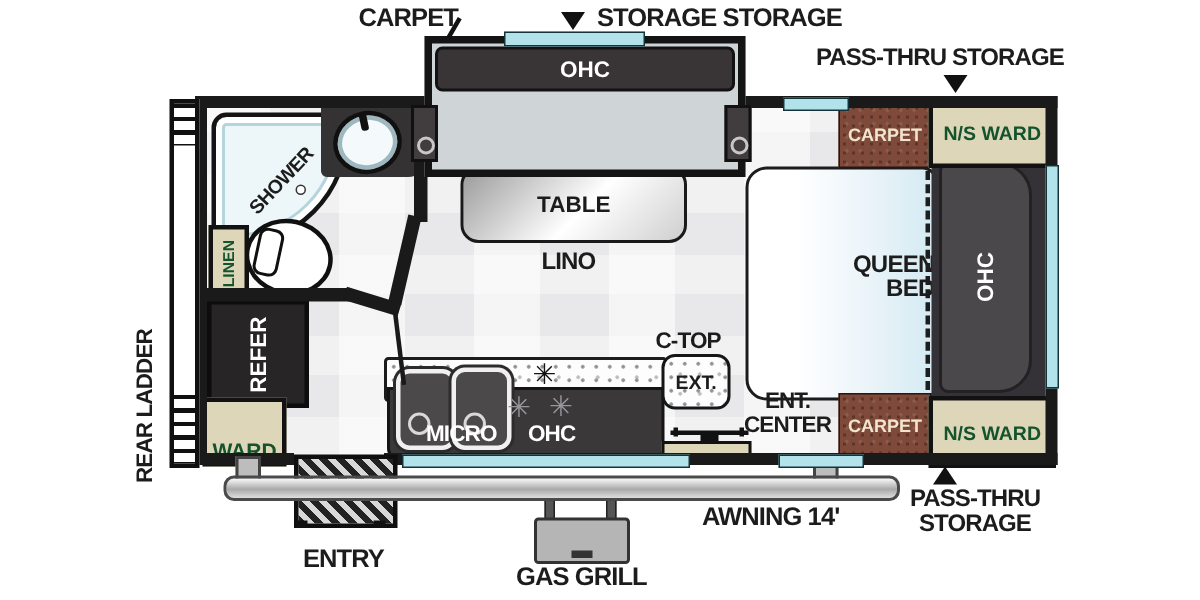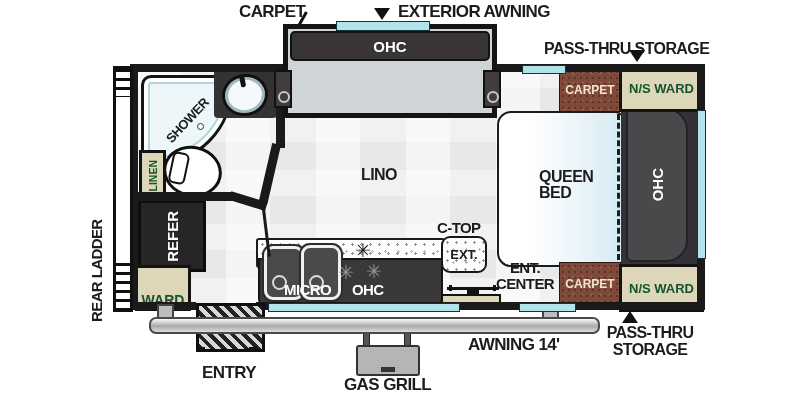--- a/index.html
+++ b/index.html
@@ -47,22 +47,22 @@
   .ctext{display:flex;align-items:center;justify-content:center;}
 </style>
 </head>
 <body>
 
 <div id="plan">
 
   <div class="lbl big" style="left:239px;top:2px;">CARPET</div>
   <div class="abs" style="left:301px;top:11px;width:3px;height:16px;background:#111;transform:rotate(30deg);z-index:20;"></div>
   <div class="tri-down" style="left:374px;top:8px;"></div>
-  <div class="lbl big" style="left:398px;top:2px;">EXTERIOR AWNING</div>
-  <div class="lbl" style="left:544px;top:40px;font-size:16px;">PASS-THRU STORAGE</div>
+  <div class="lbl big" style="left:398px;top:2px;">STORAGE STORAGE</div>
+  <div class="lbl" style="left:544px;top:30px;font-size:16px;">PASS-THRU STORAGE</div>
   <div class="tri-down" style="left:629px;top:50px;"></div>
 
   <div class="floor" style="left:136px;top:70px;width:563px;height:234px;"></div>
   <div class="wall" style="left:130px;top:64px;width:8px;height:246px;"></div>
   <div class="wall" style="left:697px;top:64px;width:8px;height:246px;"></div>
   <div class="wall" style="left:130px;top:64px;width:158px;height:8px;"></div>
   <div class="wall" style="left:485px;top:64px;width:220px;height:8px;"></div>
   <div class="wall" style="left:130px;top:302px;width:66px;height:8px;"></div>
   <div class="wall" style="left:256px;top:302px;width:449px;height:8px;"></div>
 
@@ -139,26 +139,27 @@
     <div class="abs" style="left:20px;top:5px;width:12px;height:5px;background:#111;"></div>
     <div class="abs" style="left:2px;top:0;width:3px;height:6px;background:#111;"></div>
     <div class="abs" style="left:46px;top:0;width:3px;height:6px;background:#111;"></div>
   </div>
   <div class="tanbox" style="left:441px;top:294px;width:56px;height:11px;border-width:2px;"></div>
   <div class="lbl med" style="left:490px;top:260px;width:70px;text-align:center;line-height:16px;">
     <span style="display:block;">ENT.</span>
     <span style="display:block;">CENTER</span>
   </div>
 
+  <div class="abs ctext" style="left:307px;top:111px;width:147px;height:47px;background:linear-gradient(135deg,#9a9a9a,#ffffff 55%,#cfcfcf);border:2.5px solid #1a1a1a;border-radius:12px;font-weight:700;font-size:15px;z-index:2;">TABLE</div>
   <div class="lbl" style="left:361px;top:166px;font-size:16px;">LINO</div>
 
   <div class="carpetbox" style="left:559px;top:68px;width:60px;height:42px;font-size:12px;">CARPET</div>
   <div class="tanbox" style="left:619px;top:64px;width:79px;height:42px;font-size:13px;">N/S WARD</div>
   <div class="abs" style="left:497px;top:111px;width:124px;height:152px;background:linear-gradient(90deg,#ffffff 25%,#eaf4f9 65%,#d4eaf3);border:2.5px solid #1c1c1c;border-radius:14px 10px 10px 14px;z-index:2;">
-    <div class="abs" style="left:0;top:56px;width:100%;text-align:left;font-weight:700;font-size:16px;line-height:16px;letter-spacing:-0.5px;padding-left:40px;">
+    <div class="abs" style="left:0;top:56px;width:100%;text-align:right;font-weight:700;font-size:16px;line-height:16px;letter-spacing:-0.5px;">
       <span style="display:block;">QUEEN</span>
       <span style="display:block;">BED</span>
     </div>
   </div>
   <div class="abs" style="left:617px;top:114px;width:0;height:146px;border-left:3px dashed #1d1d1d;z-index:3;"></div>
   <div class="abs" style="left:621px;top:103px;width:76px;height:164px;background:#343236;z-index:2;">
     <div class="abs ctext" style="left:5px;top:5px;width:58px;height:150px;background:#4a484b;border:2px solid #232123;border-radius:6px 22px 22px 6px;">
       <span class="vtext darktext med">OHC</span>
     </div>
   </div>

